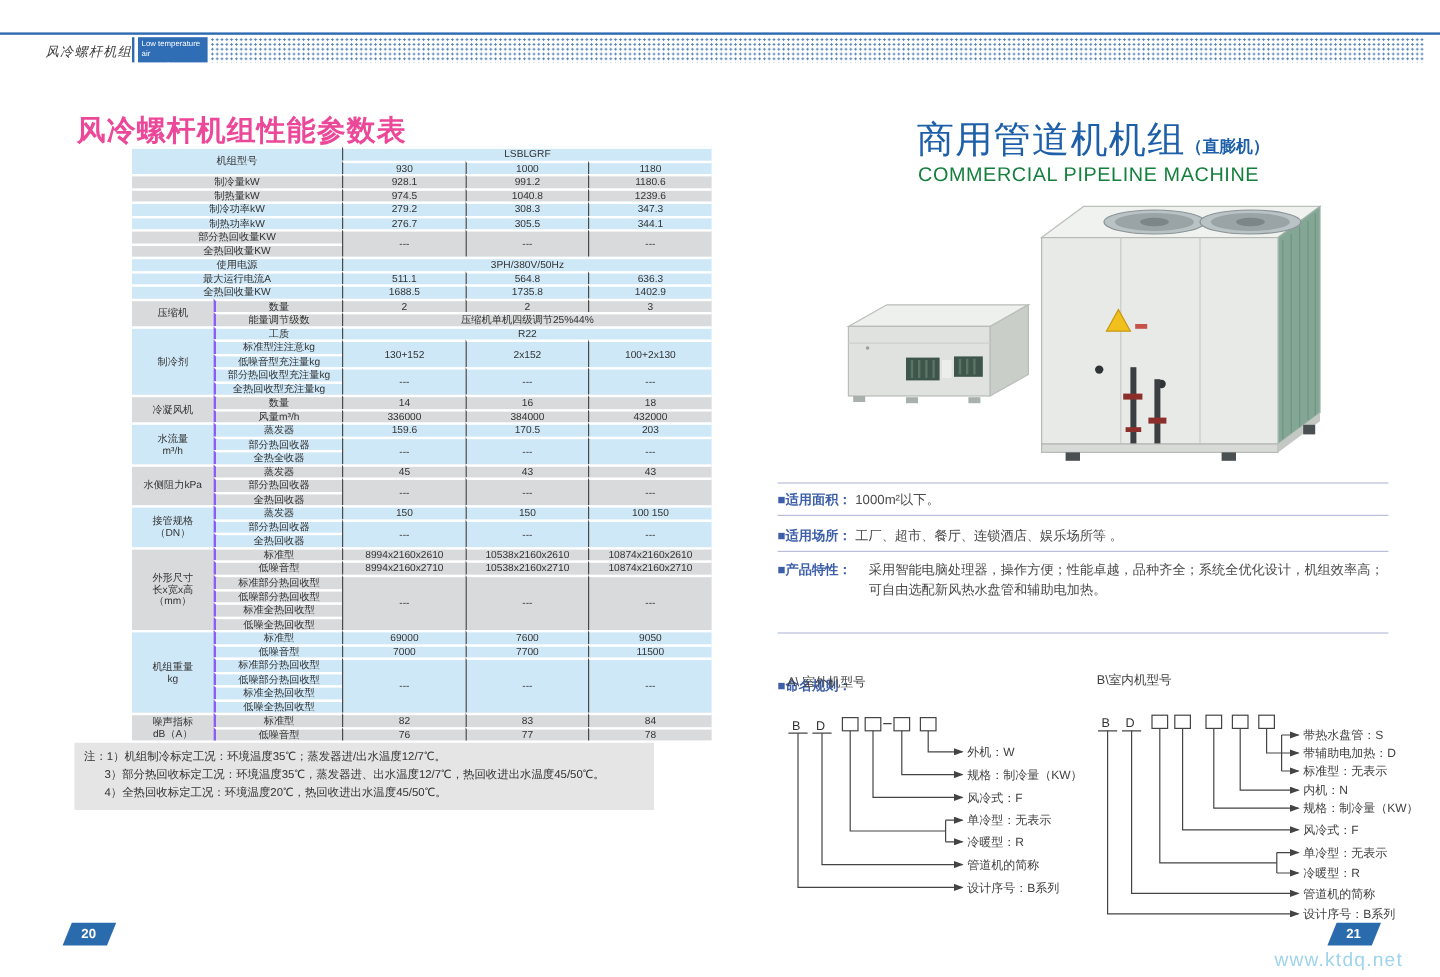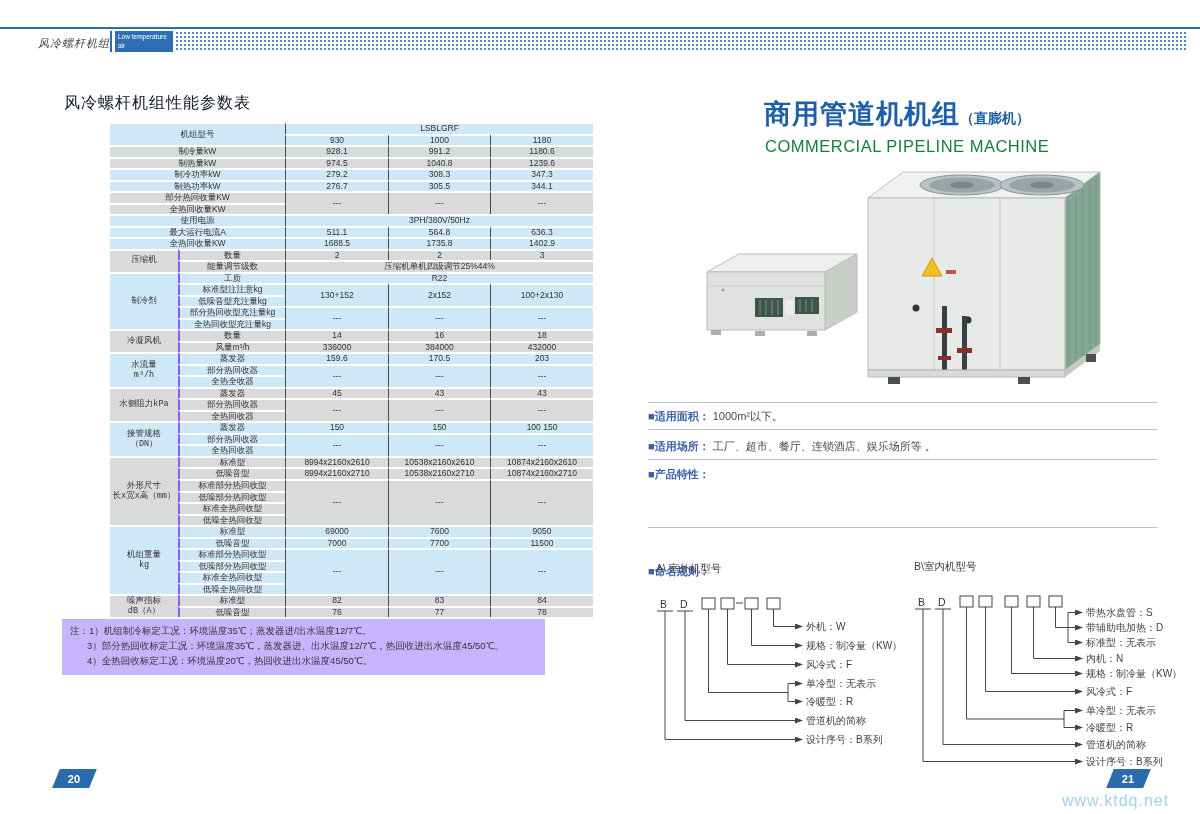--- a/index.html
+++ b/index.html
@@ -8,44 +8,44 @@
   
   .topline { position:absolute; left:0; top:27px; width:1200px; height:2px; background:#2e6ab1; }
   .hdr-left { position:absolute; left:38px; top:36px; font-size:11px; color:#3d3d3d; letter-spacing:1px;font-style:italic; }
   .hdr-div { position:absolute; left:110px; top:31px; width:2px; height:21px; background:#2e6ab1; }
   .hdr-badge { position:absolute; left:115px; top:31px; width:58px; height:21px; background:#2f6db5; color:#fff; font-size:6.5px; line-height:1.45; padding:1px 3px; }
   .hdr-dots { position:absolute; left:175px; top:31px; width:1012px; height:21px;
       background-image:radial-gradient(circle, #3a6fb0 34%, rgba(0,0,0,0) 40%);
       background-size:4px 4px; opacity:.85; }
 
   
-  .tbl-title { position:absolute; left:64px; top:93px; font-size:16px; font-weight:normal; color:#0f172a; letter-spacing:1px; }
+  .tbl-title { position:absolute; left:64px; top:93px; font-size:24px; font-weight:bold; color:#ec4899; letter-spacing:1px; }
   .tbl-wrap { position:absolute; left:62px; top:122px; width:483px; }
   table.spec { border-collapse:separate; border-spacing:0; table-layout:fixed; width:483px; font-size:8.5px; color:#333;margin-left:48px; }
   table.spec td { border-top:2px solid #fff; height:10.5px; padding:0 2px; line-height:1.12; vertical-align:middle; text-align:center; overflow:hidden; }
   tr.b td { background:#cfe8f7; }
   tr.g td { background:#d9dadb; }
   td.val { border-left:1px solid #4a4a4a; }
   td.sub { text-align:left; padding-left:6px; border-left:2px solid #8b5cf6; }
-  td.grp { white-space:pre-line;font-family:Liberation Mono, monospace; }
+  td.grp { white-space:pre-line; }
   td.lab { text-align:center; }
-  .notes { margin-top:2px; background:#c4b5fd; width:483px; padding:5px 8px 7px 8px; font-size:9.5px; line-height:1.55; color:#333; }
+  .notes { margin-top:2px; background:#e5e5e5; width:483px; padding:5px 8px 7px 8px; font-size:9.5px; line-height:1.55; color:#333; }
   .notes .n-ind { padding-left:17px; }
 
   
   .pagenum { position:absolute; width:37px; height:19px; background:#2a6bad; color:#fff; font-size:11px; font-weight:bold;
       display:flex; align-items:center; justify-content:center; transform:skewX(-22deg); }
   .pagenum span { transform:skewX(22deg); }
   .pn-left { left:56px; top:769px; }
   .pn-right { left:1110px; top:769px; }
   .watermark { position:absolute; left:1062px; top:792px; font-size:16px; font-weight:normal; color:#9fd4ec; letter-spacing:1px; }
 
   
   .rp-title { position:absolute; left:764px; top:96px; color:#1d5fa8; white-space:nowrap; }
-  .rp-title .main { font-size:27px; font-weight:bold; letter-spacing:1px; }
+  .rp-title .main { font-size:31px; font-weight:normal; letter-spacing:1px; }
   .rp-title .suffix { font-size:14px; font-weight:bold; }
   .rp-sub { position:absolute; left:765px; top:137px; color:#15803d; font-size:16.5px; letter-spacing:.5px; }
 
   .rp-hr { position:absolute; left:648px; width:509px; height:1px; background:#b9bfda; }
   .rp-sec { position:absolute; left:648px; width:509px; font-size:11px; color:#4a4a4a; }
   .sec-label { color:#3d5fa9; font-weight:bold; white-space:nowrap; }
   .sec-flex { display:flex; }
   .sec-flex .sec-label { width:76px; flex:none; }
   .sec-lines div { line-height:17px; }
 
@@ -384,20 +384,22 @@
 </div>
 <div class="rp-hr" style="top:429px;"></div>
 <div class="rp-sec" style="top:439px;">
   <span class="sec-label">■适用场所：</span>
   <span>工厂、超市、餐厅、连锁酒店、娱乐场所等 。</span>
 </div>
 <div class="rp-hr" style="top:459px;"></div>
 <div class="rp-sec sec-flex" style="top:467px;">
   <span class="sec-label">■产品特性：</span>
   <div class="sec-lines">
+    <div>采用智能电脑处理器，操作方便；性能卓越，品种齐全；系统全优化设计，机组效率高；</div>
+    <div>可自由选配新风热水盘管和辅助电加热。</div>
   </div>
 </div>
 <div class="rp-hr" style="top:527px;"></div>
 <div class="rp-sec" style="top:540px;margin-top:24px;">
   <span class="sec-label">■命名规则：</span>
 </div>
 
 <svg class="diagram" style="left:650px; top:558px;" width="262" height="200" viewBox="0 0 262 200">
   <defs>
     <marker id="ar" markerWidth="8" markerHeight="6" refX="7" refY="3" orient="auto" markerUnits="userSpaceOnUse">

